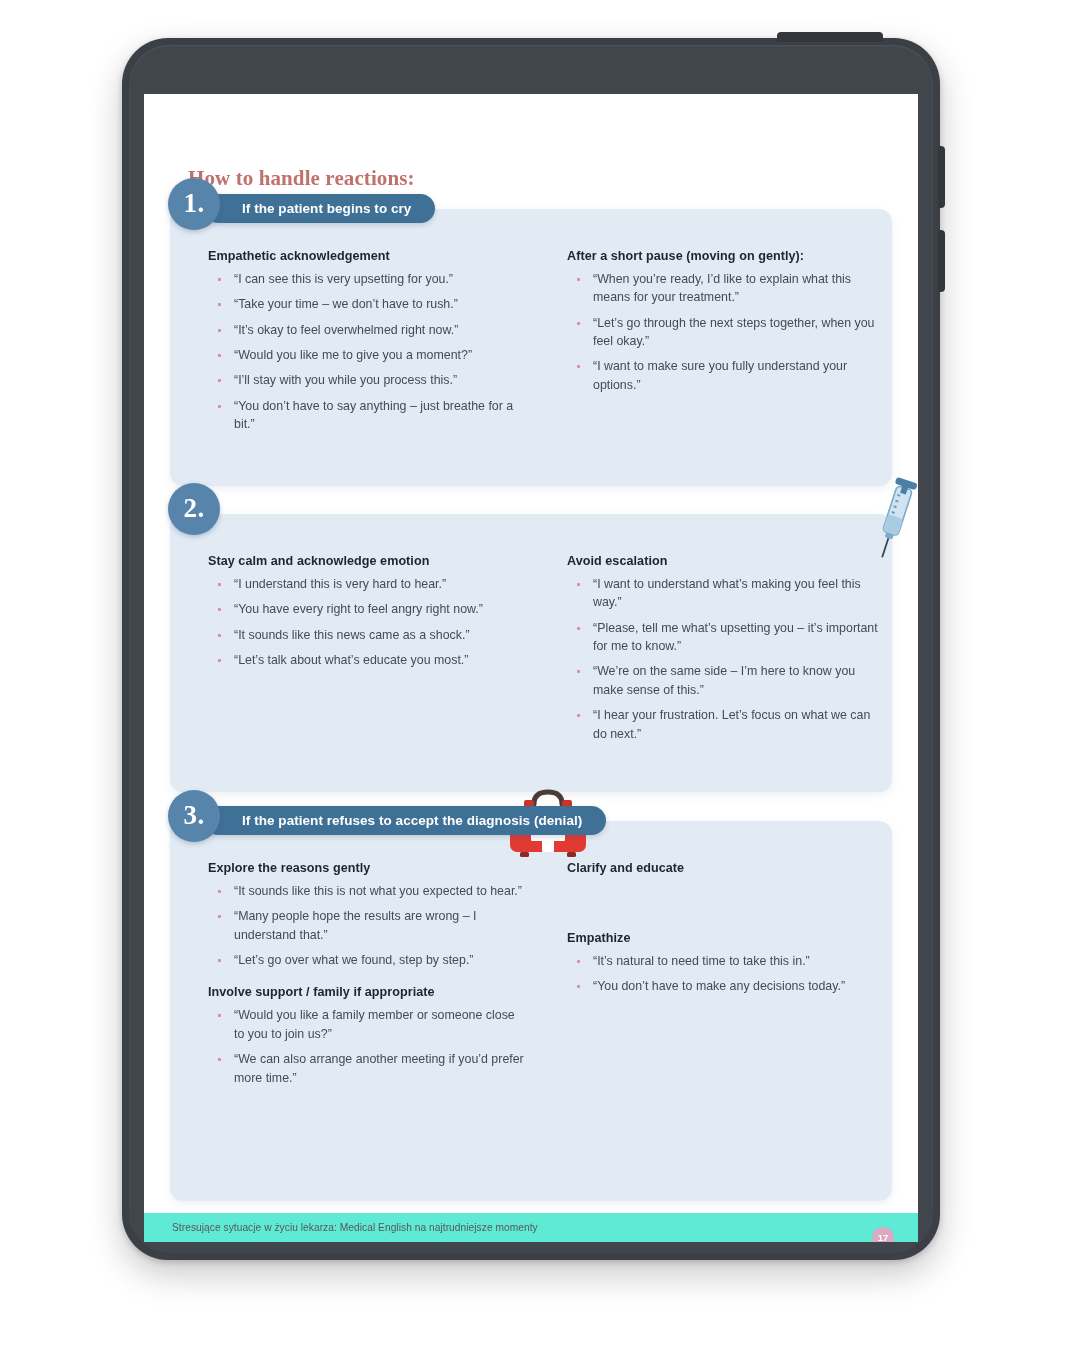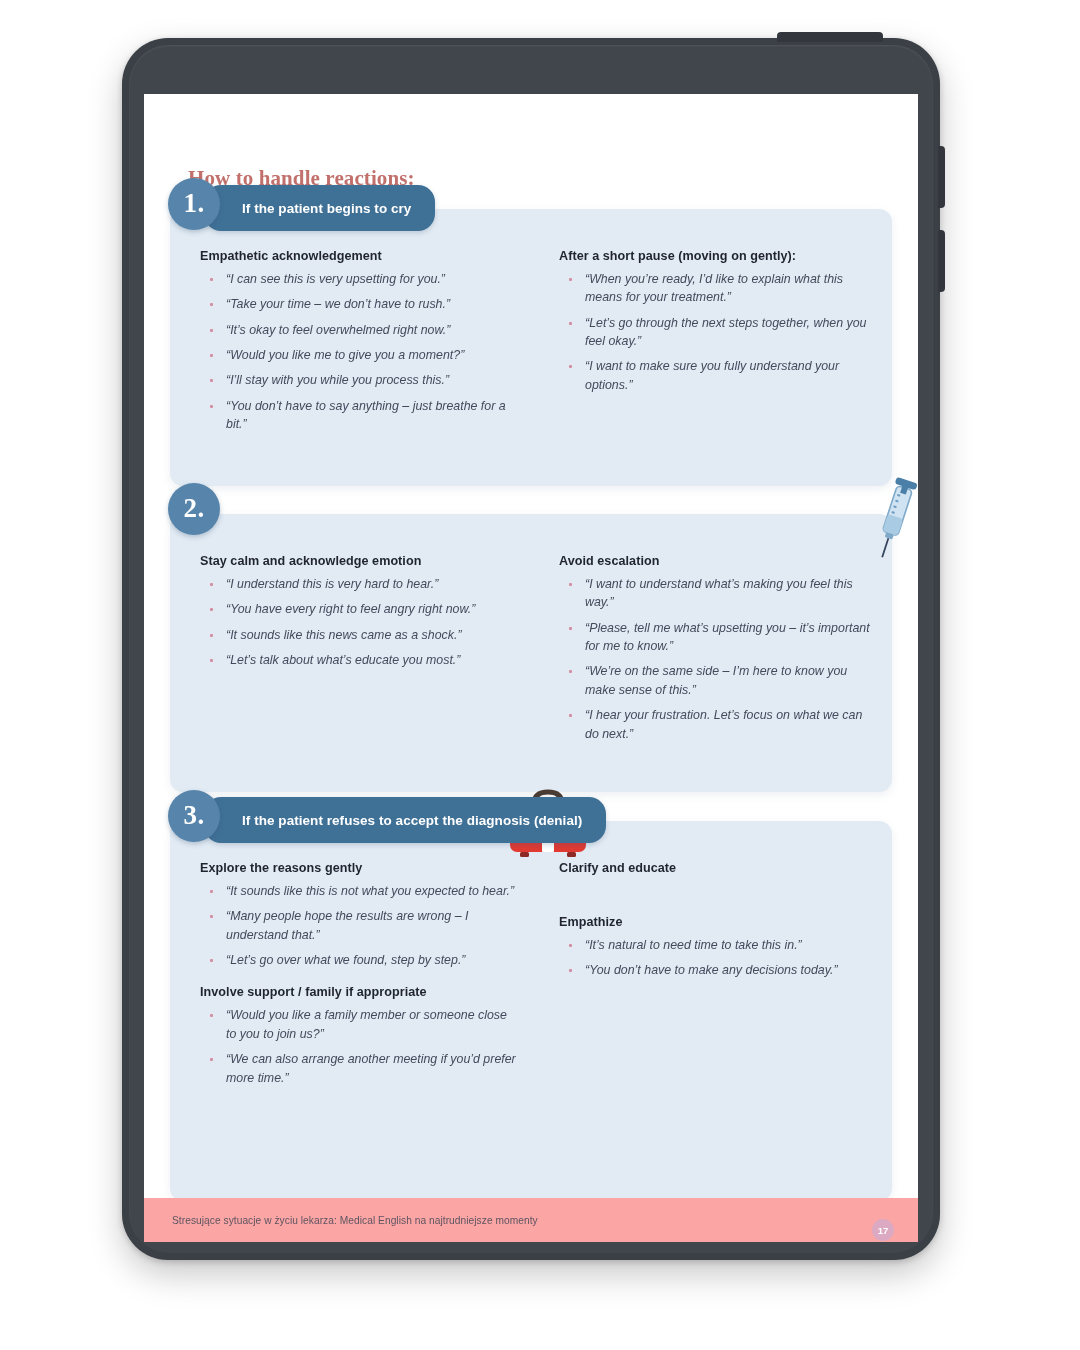--- a/index.html
+++ b/index.html
@@ -135,57 +135,57 @@
     font-family: "Liberation Serif", serif;
     font-size: 27px;
     font-weight: bold;
     letter-spacing: 0.5px;
     box-shadow: 0 2px 5px rgba(60,90,120,0.30);
   }
   .sec-pill {
     position: relative;
     z-index: 2;
     margin-left: -16px;
-    height: 46px;
+    height: 29px;
     padding: 0 24px 0 38px;
     border-radius: 17px;
     background: #3f7096;
     color: #ffffff;
     display: flex;
     align-items: center;
     font-size: 13.5px;
     font-weight: bold;
     letter-spacing: 0.05px;
     white-space: nowrap;
     box-shadow: 0 2px 5px rgba(50,80,110,0.22);
   }
 
   
   .cols {
     position: absolute;
-    left: 4px;
+    left: 12px;
     top: 40px;
     width: 100%;
     display: flex;
   }
   .col { width: 50%; padding: 0 18px 0 26px; }
   .col.right { padding-left: 24px; padding-right: 18px; }
 
   .grp { margin-bottom: 16px; }
   .grp:last-child { margin-bottom: 0; }
 
   .grp-title {
     font-size: 12.6px;
     font-weight: bold;
     color: #1f2430;
     margin-bottom: 7px;
     letter-spacing: 0.05px;
   }
 
-  ul.pts { list-style: none; margin: 0; padding: 0; font-style: italic; }
+  ul.pts { list-style: none; margin: 0; padding: 0; }
   ul.pts li {
     position: relative;
     padding-left: 26px;
     margin-bottom: 7px;
     font-size: 12.4px;
     line-height: 1.48;
     color: #434a5c;
   }
   ul.pts li:last-child { margin-bottom: 0; }
   ul.pts li::before {
@@ -203,22 +203,22 @@
   .illus { position: absolute; }
   #syringe { left: 713px; top: 378px; width: 74px; height: 92px; }
   #medkit  { left: 358px; top: 688px; width: 92px; height: 78px; }
 
   
   .footer {
     position: absolute;
     left: 0;
     bottom: 0;
     width: 774px;
-    height: 44px;
-    background: #fca5a5;
+    height: 29px;
+    background: #5eead4;
     display: flex;
     align-items: center;
   }
   .footer-text {
     position: absolute;
     left: 28px;
     font-size: 10.2px;
     color: #5d5560;
     letter-spacing: 0.05px;
   }
@@ -335,21 +335,21 @@
                 <ul class="pts">
                   <li>“Would you like a family member or someone close to you to join us?”</li>
                   <li>“We can also arrange another meeting if you’d prefer more time.”</li>
                 </ul>
               </div>
             </div>
             <div class="col right">
               <div class="grp">
                 <div class="grp-title">Clarify and educate</div>
               </div>
-              <div class="grp" style="margin-top:40px;">
+              <div class="grp" style="margin-top:56px;">
                 <div class="grp-title">Empathize</div>
                 <ul class="pts">
                   <li>“It’s natural to need time to take this in.”</li>
                   <li>“You don’t have to make any decisions today.”</li>
                 </ul>
               </div>
             </div>
           </div>
         </div>
 

